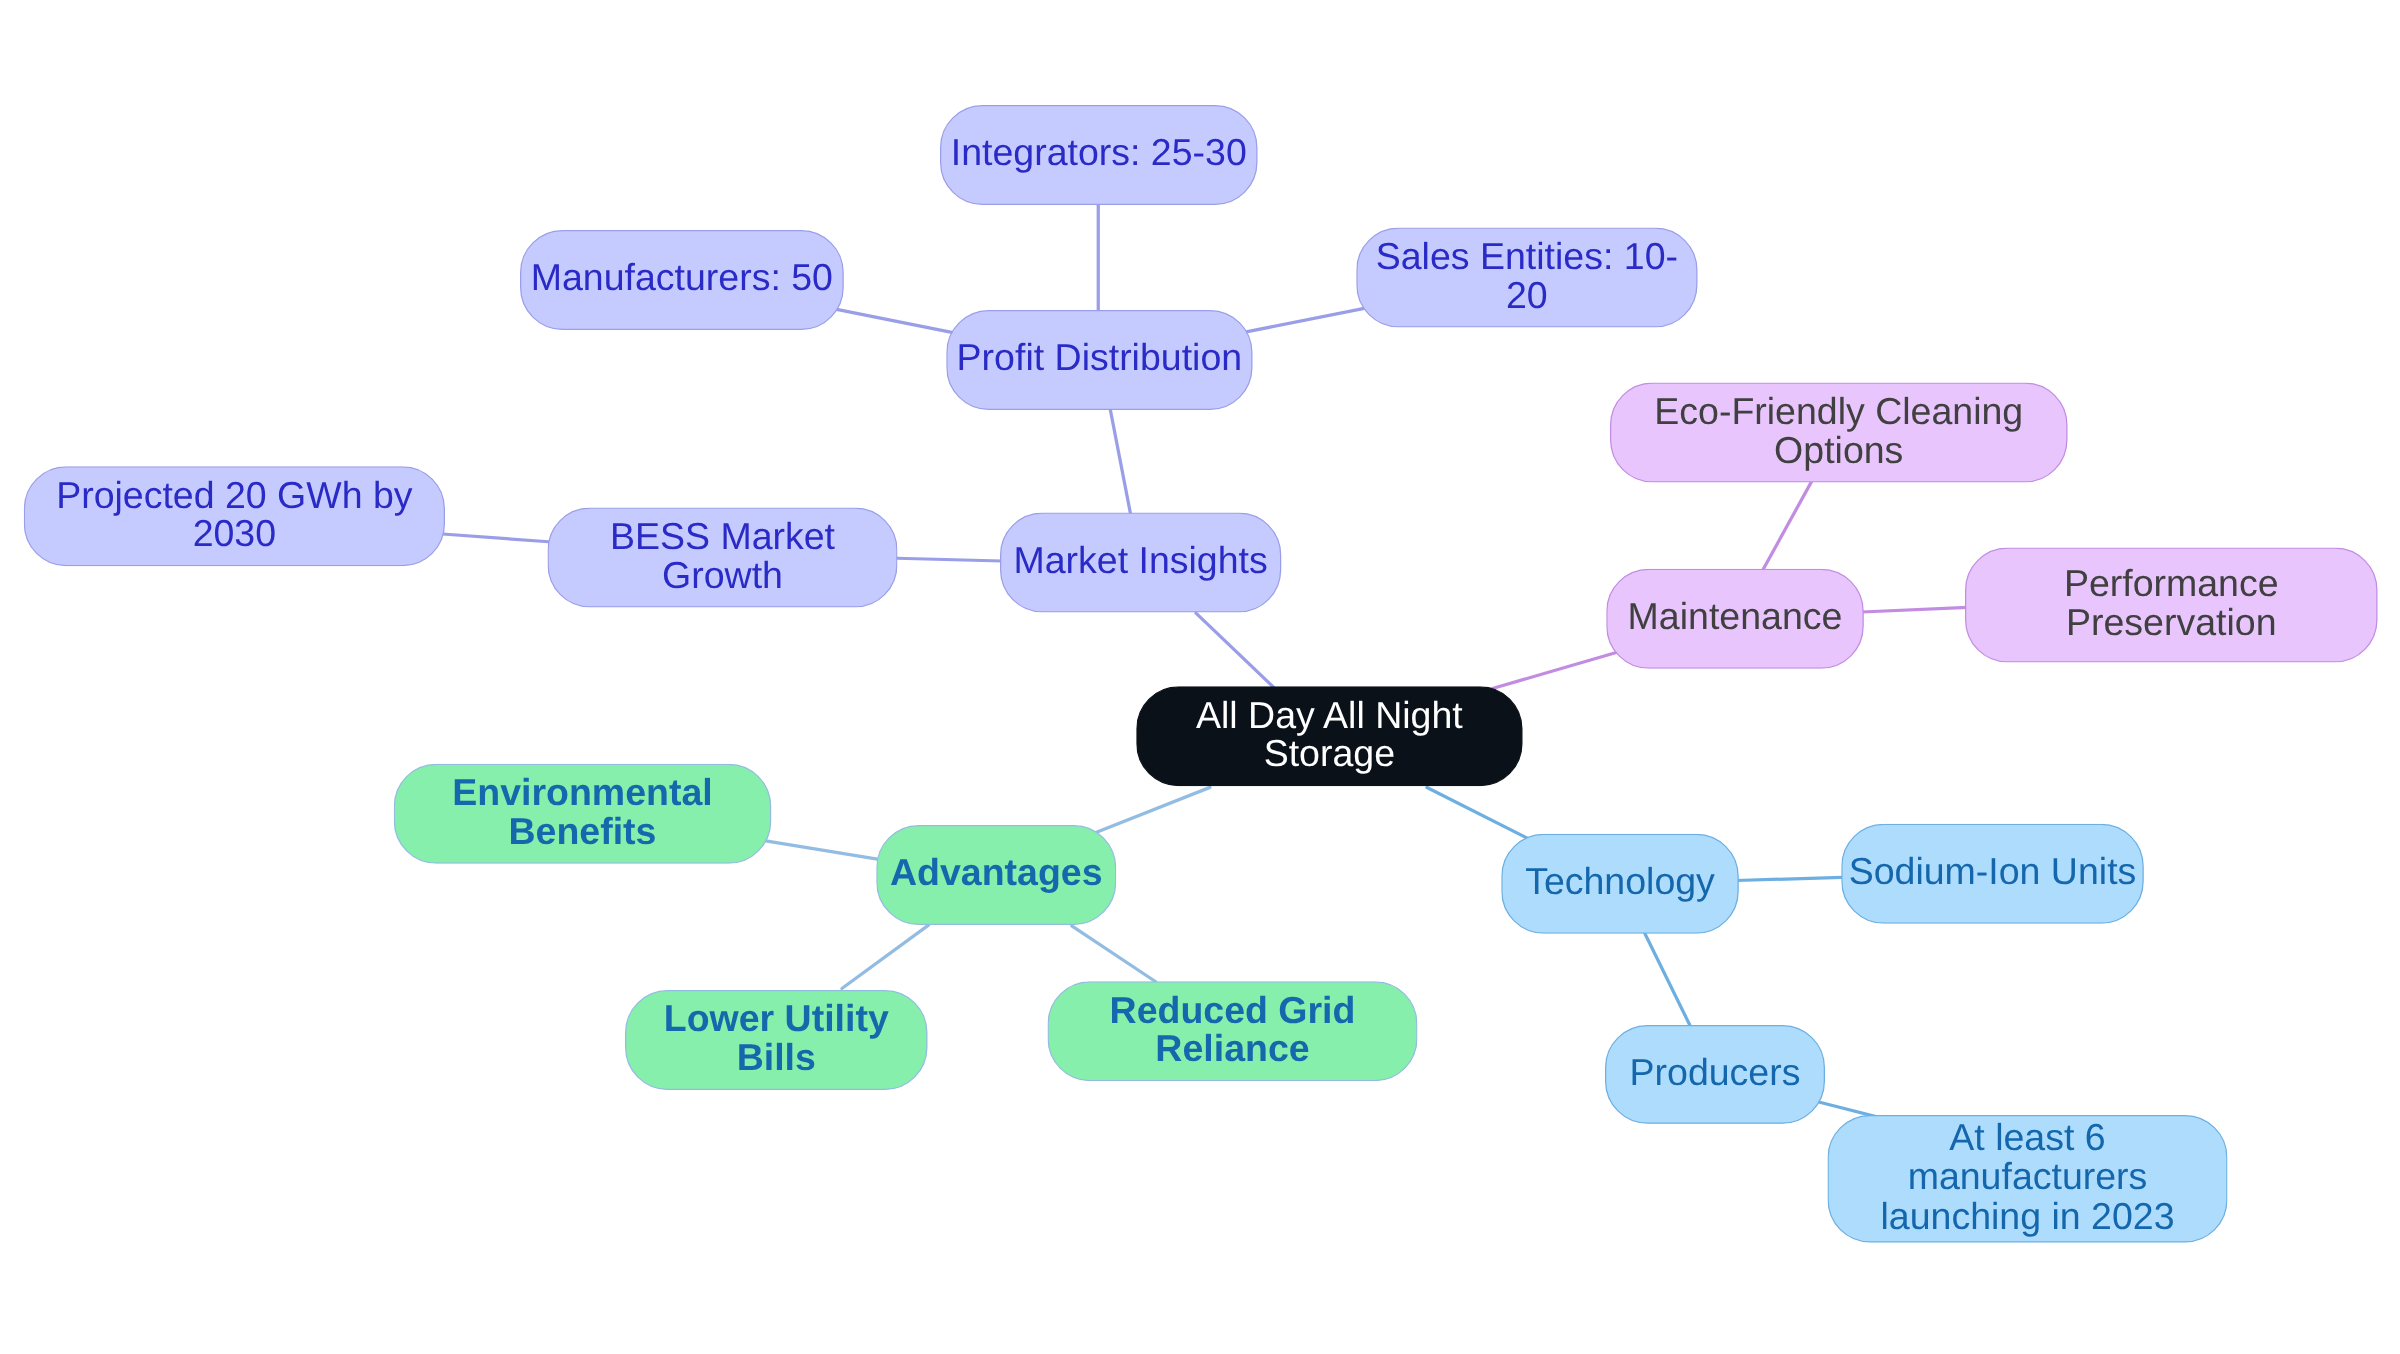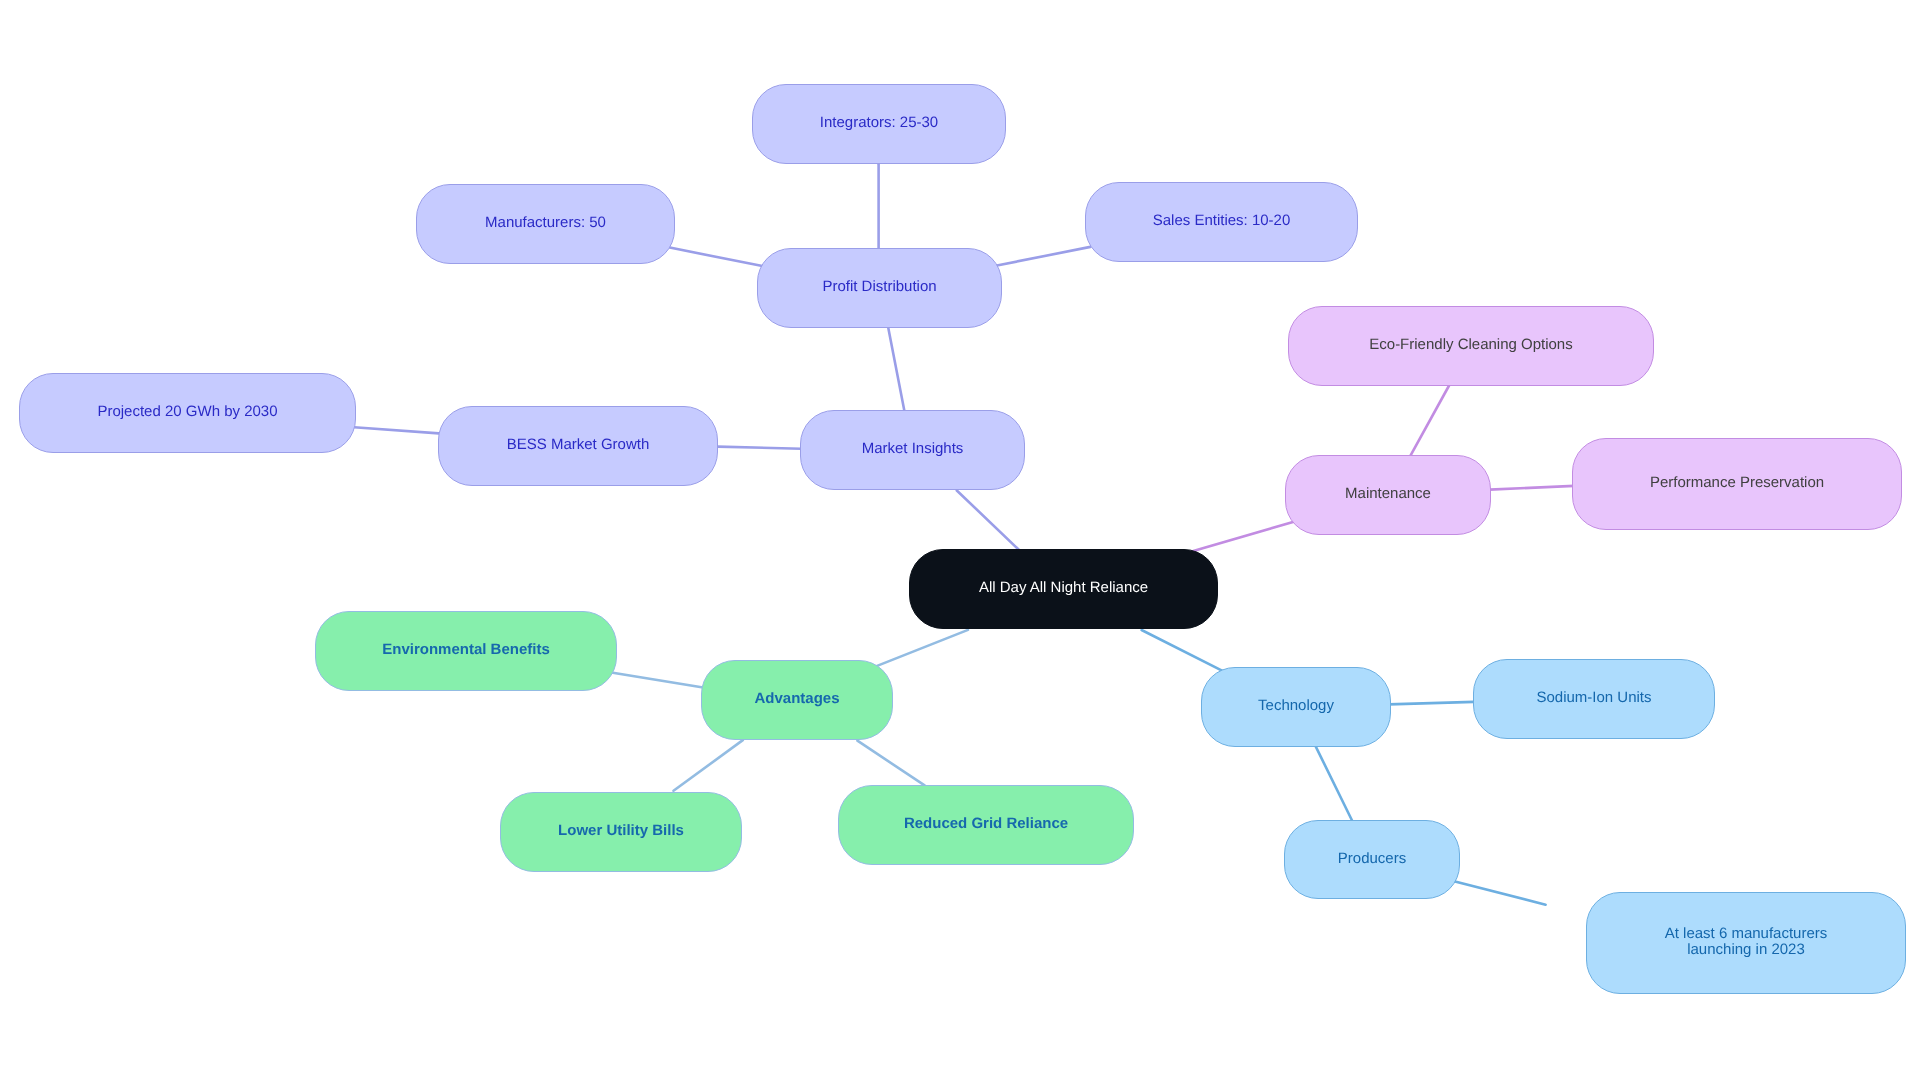--- a/index.html
+++ b/index.html
@@ -14,21 +14,21 @@
   }
   #mindmap{position:relative;width:1920px;height:1083px;}
   #edge-layer{position:absolute;left:0;top:0;width:1920px;height:1083px;}
   .node{
     position:absolute;
     box-sizing:border-box;
     display:flex;align-items:center;justify-content:center;
     text-align:center;
     white-space:pre-line;
     line-height:1.055;
-    font-size:15px;
+    font-size:30px;
     border:1.2px solid transparent;
     padding-bottom:1.6px;
     border-radius:34px;
     transform:translateZ(0);
     will-change:transform;
   }
   .g-root{background:#0B1119;border-color:#0B1119;color:#FFFFFF;}
   .g-periwinkle{background:#C6CBFF;border-color:#9A9EE8;color:#2A2AC6;}
   .g-pink{background:#E8C5FC;border-color:#C28CE2;color:#404040;}
   .g-lightblue{background:#86efac;border-color:#93BCE2;color:#1668AD;font-weight:bold;}
@@ -76,20 +76,20 @@
   <div class="node g-pink" style="left: 1288px; top: 306.2px; width: 366px; height: 80px;">Eco-Friendly Cleaning Options</div>
   <div class="node g-pink" style="left: 1572px; top: 438px; width: 330px; height: 92px;">Performance Preservation</div>
   <div class="node g-pink" style="left: 1285.2px; top: 455px; width: 206px; height: 80px;">Maintenance</div>
 
   <div class="node g-lightblue" style="left: 314.8px; top: 610.5px; width: 302px; height: 80px;">Environmental Benefits</div>
   <div class="node g-lightblue" style="left: 499.8px; top: 792.3px; width: 242px; height: 80px;">Lower Utility Bills</div>
   <div class="node g-lightblue" style="left: 837.6px; top: 785.3px; width: 296px; height: 80px;">Reduced Grid Reliance</div>
   <div class="node g-lightblue" style="left: 700.6px; top: 660.3px; width: 192px; height: 80px;">Advantages</div>
 
   <div class="node g-skyblue" style="left: 1473px; top: 659.2px; width: 242px; height: 80px;">Sodium-Ion Units</div>
-  <div class="node g-skyblue" style="left: 1586px; top: 891.5px; width: 320px; height: 102px;">At least 6 manufacturers
+  <div class="node g-skyblue" style="left: 1462px; top: 891.5px; width: 320px; height: 102px;">At least 6 manufacturers
 launching in 2023</div>
   <div class="node g-skyblue" style="left: 1284.3px; top: 820.1px; width: 176px; height: 79px;">Producers</div>
   <div class="node g-skyblue" style="left: 1200.5px; top: 666.7px; width: 190px; height: 80px;">Technology</div>
 
-  <div class="node g-root" style="left: 908.5px; top: 549px; width: 309px; height: 80px;">All Day All Night Reliance</div>
+  <div class="node g-root" style="left: 908.5px; top: 549px; width: 309px; height: 80px;">All Day All Night Storage</div>
 
 </div>
 
 </body></html>

